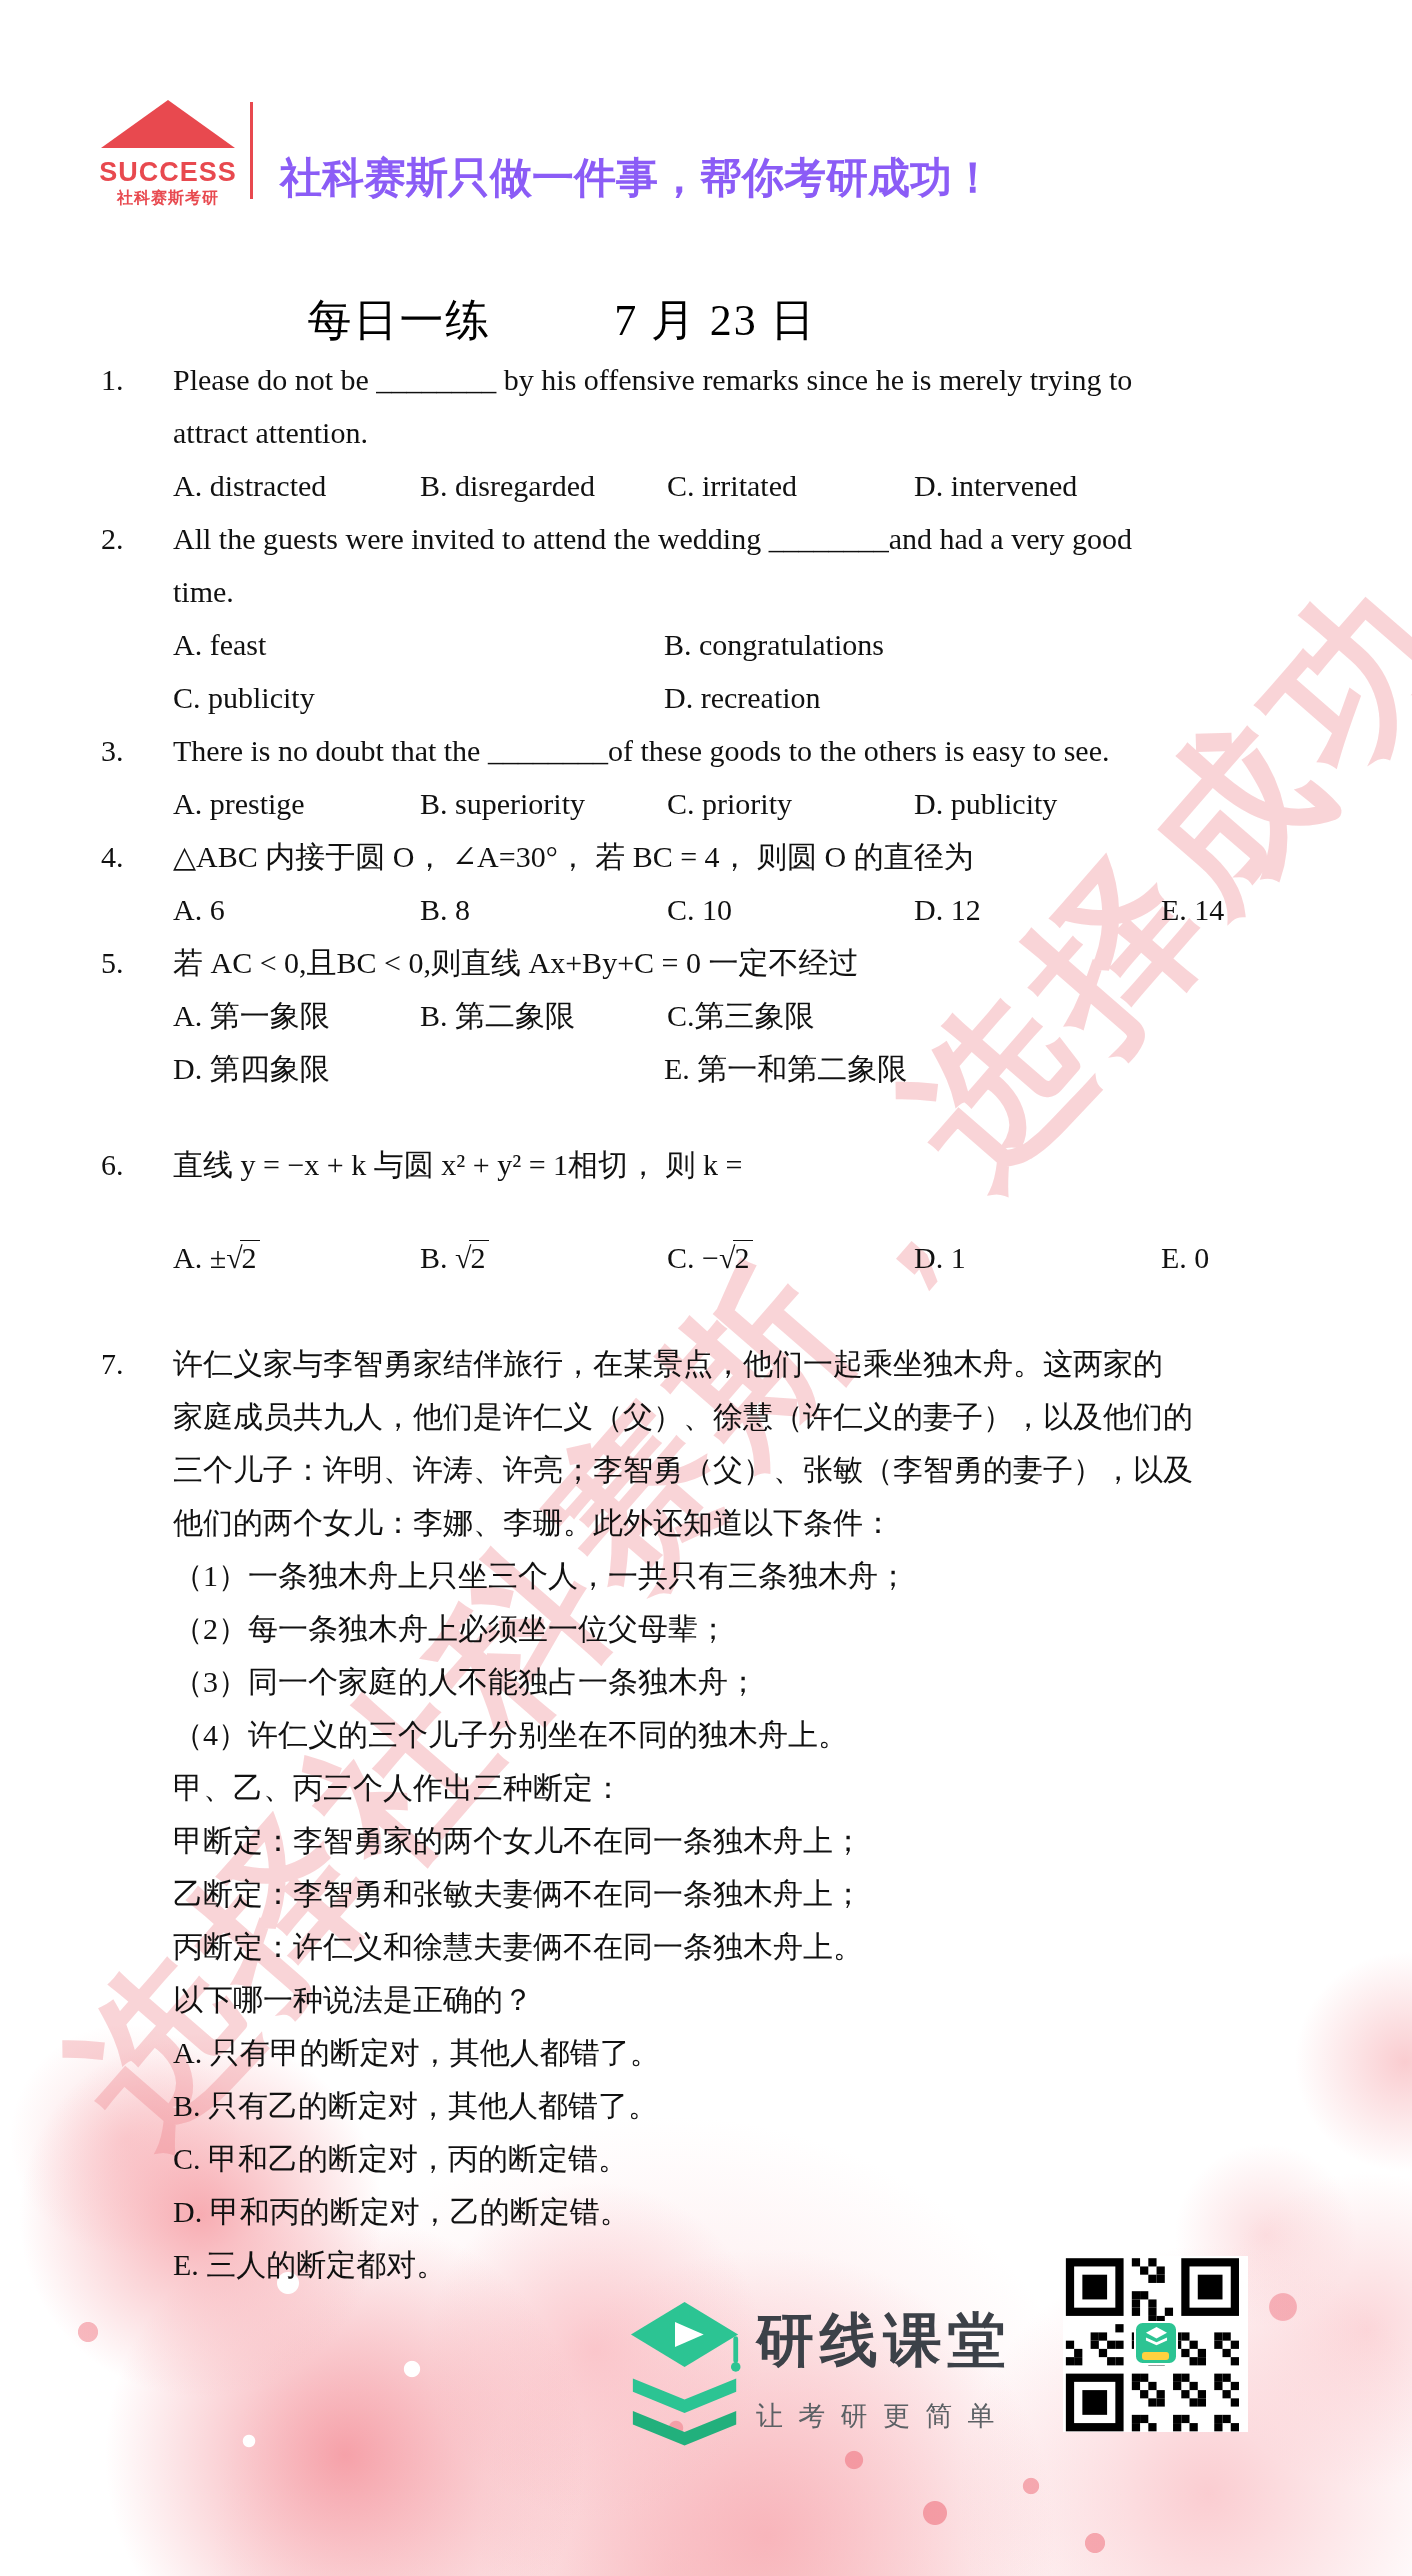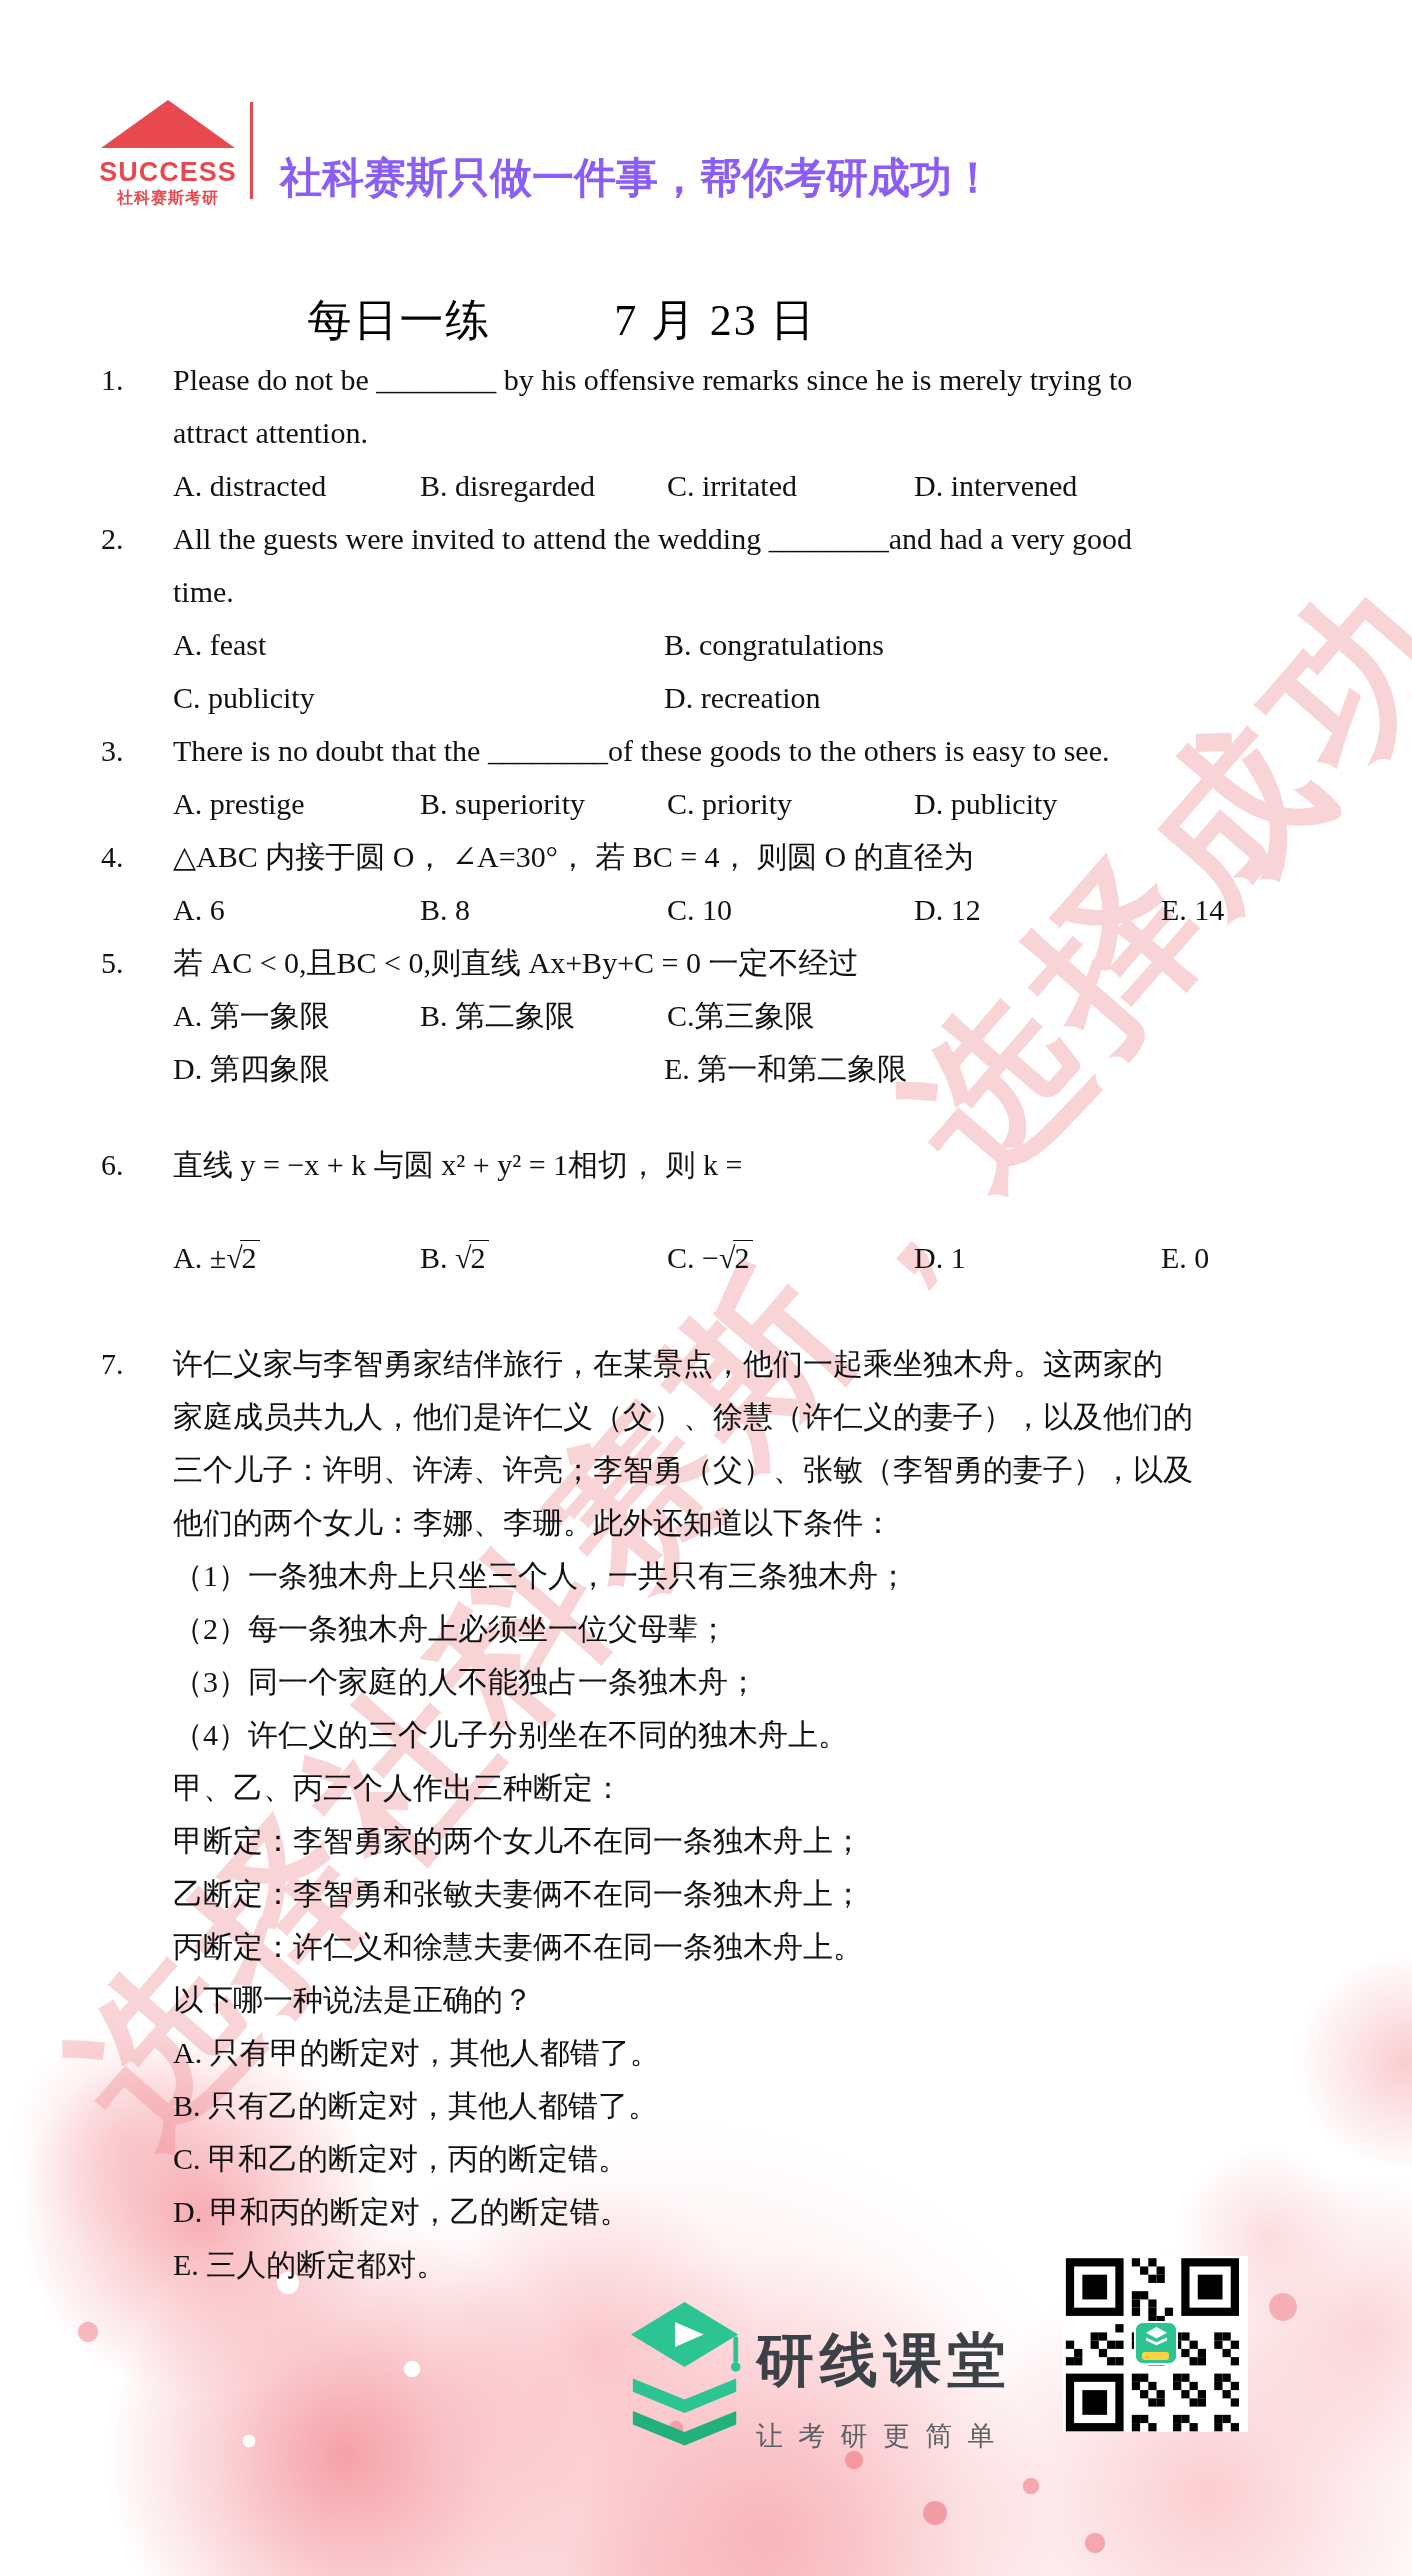--- a/index.html
+++ b/index.html
@@ -70,21 +70,21 @@
   .opt-row[data-cols="5"] .opt:last-child,.opt-row[data-cols="4"] .opt:last-child,
   .opt-row[data-cols="3"] .opt:last-child,.opt-row[data-cols="2"] .opt:last-child{width:auto;}
   .question.q-six{margin-top:43px;}
   .question.q-six .opt-row{margin-top:40px;}
   .question.q-seven{margin-top:53px;}
   .sqrt{white-space:nowrap;}
   .rad{display:inline-block;border-top:1.9px solid #111;line-height:1.05;padding:1px 3.8px 0 1.9px;margin-left:-2.9px;}
 
   
   .footer-logo-icon{position:absolute;left:625px;top:2300px;}
-  .footer-text{position:absolute;left:756px;top:2302px;width:278px;margin-top:20px;}
+  .footer-text{position:absolute;left:756px;top:2302px;width:278px;}
   .footer-brand{font-family:"Liberation Sans","DejaVu Sans",sans-serif;font-weight:600;
     font-size:58px;line-height:75px;color:#3c4148;letter-spacing:5.8px;white-space:nowrap;}
   .footer-tagline{font-family:"Liberation Sans","DejaVu Sans",sans-serif;font-weight:400;
     font-size:27px;color:#5c6165;letter-spacing:15.3px;white-space:nowrap;margin-top:21px;}
 
   
   .qr{position:absolute;left:1063px;top:2256px;width:185px;height:176px;background:#fff;}
   .qr svg{display:block;}
   .qr-center-logo{position:absolute;left:71px;top:65px;width:44px;height:44px;background:#2cc493;
     border:2.9px solid #fff;border-radius:8.6px;box-sizing:border-box;}

